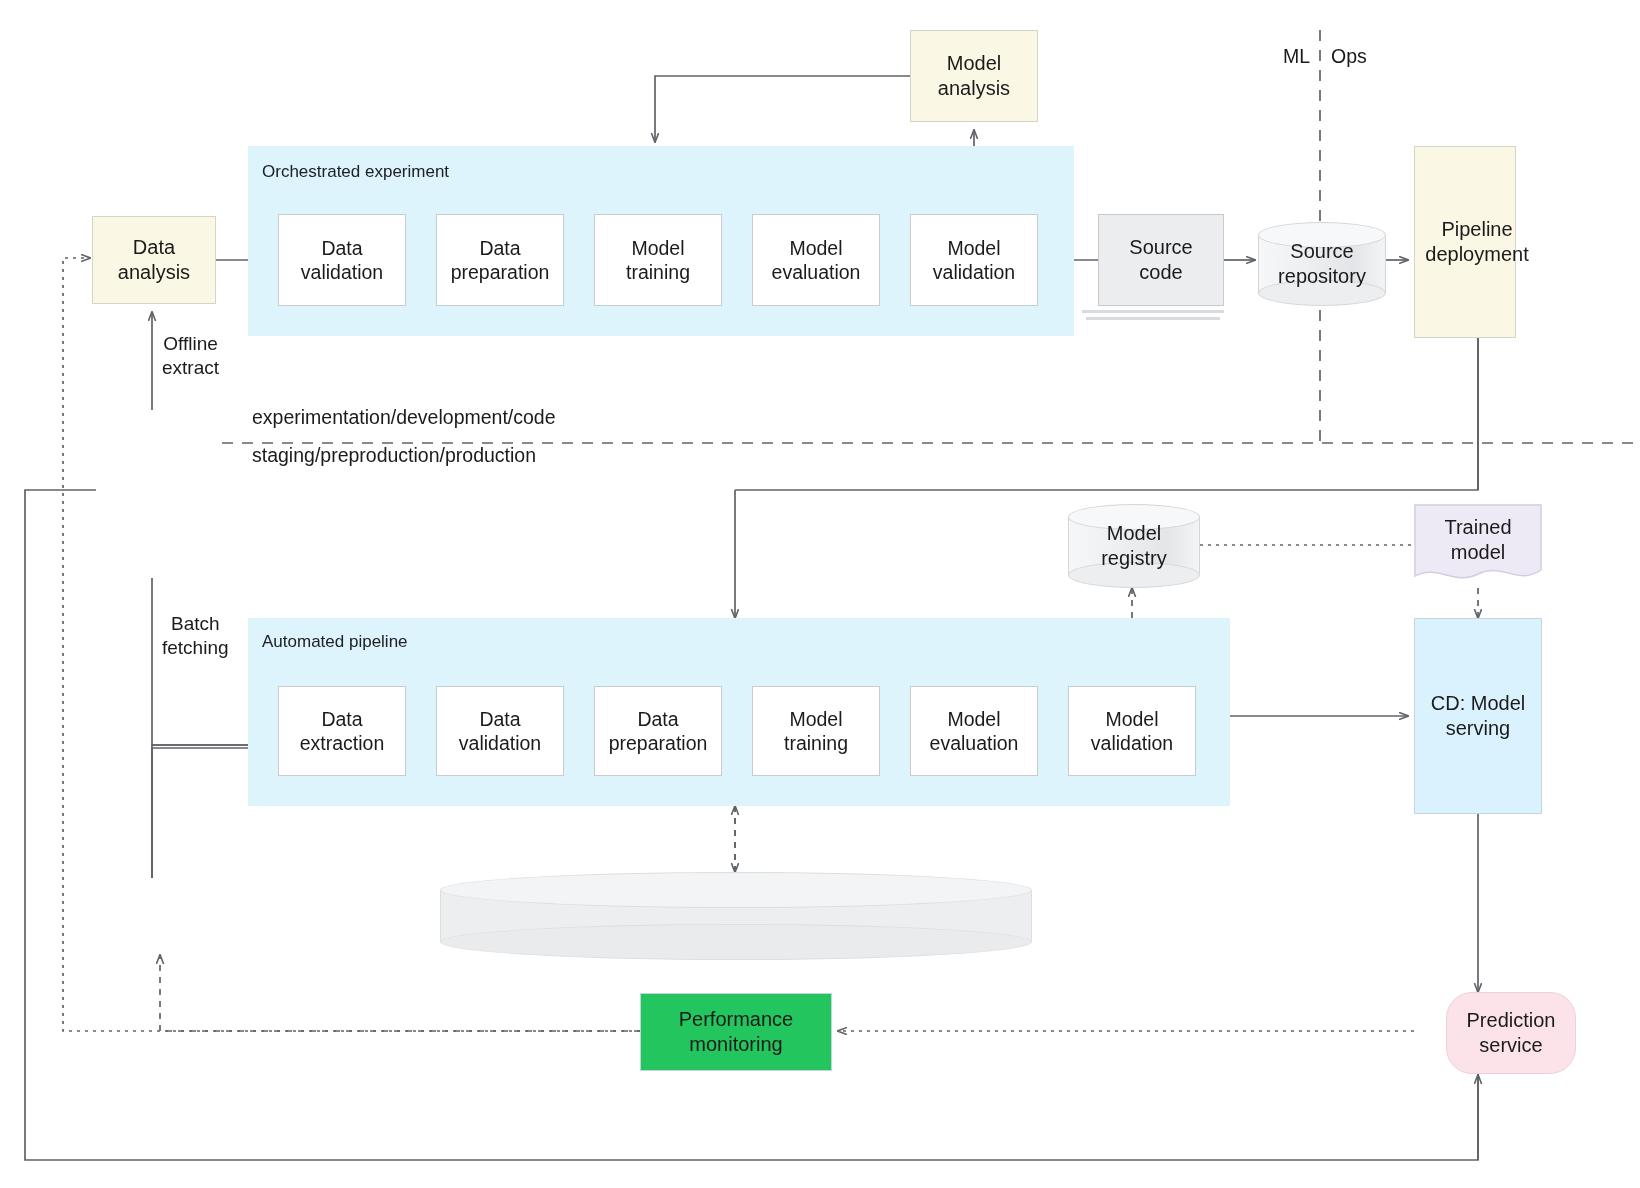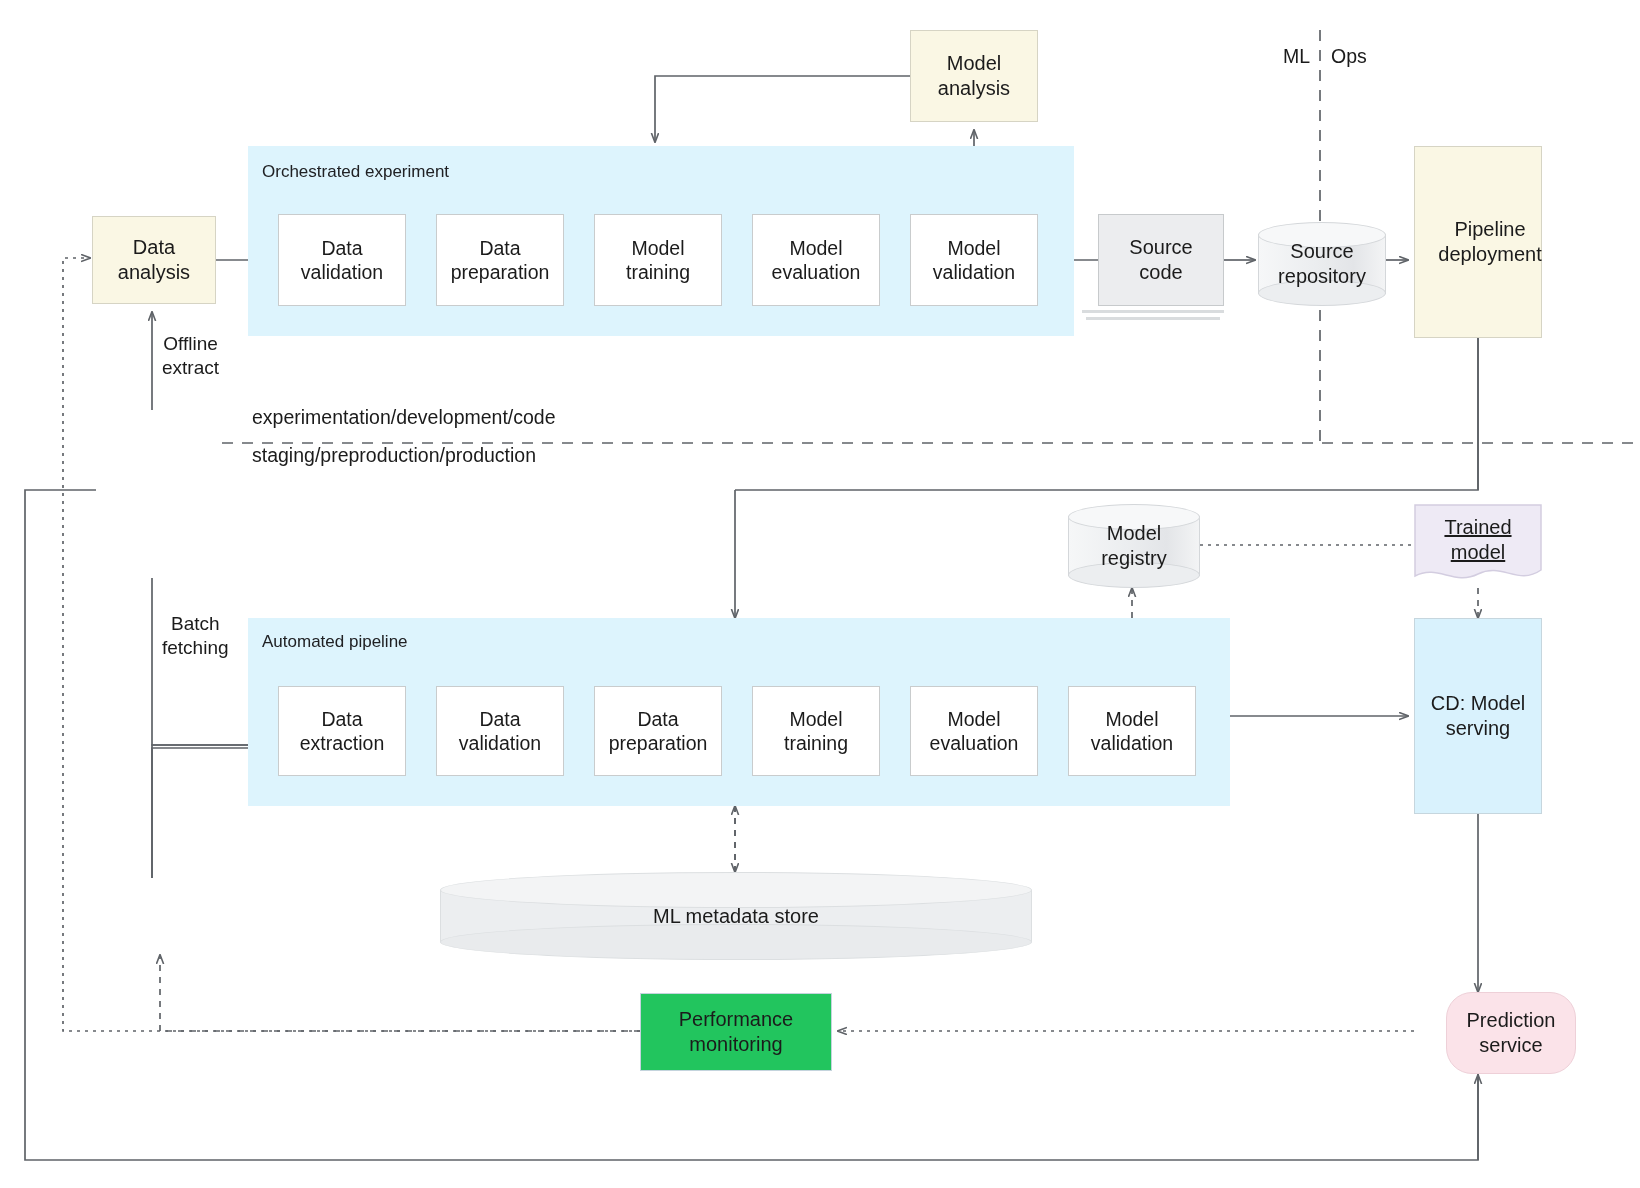--- a/index.html
+++ b/index.html
@@ -189,42 +189,42 @@
   </div>
 
   <div class="cyl" style="left:1258px;top:222px;width:128px;height:84px;">
     <div class="body"></div>
     <div class="bot"></div>
     <div class="top"></div>
     <div class="lbl" style="white-space:pre-line;">Source
 repository</div>
   </div>
 
-  <div class="node rect cream" style="left:1414px;top:146px;width:128px;height:192px;white-space:pre-line;padding-left:24px;">Pipeline
+  <div class="node rect cream" style="left:1414px;top:146px;width:102px;height:192px;white-space:pre-line;padding-left:24px;">Pipeline
 deployment</div>
 
 
   <div class="edge-label" style="left:162px;top:332px;text-align:center;">Offline
 extract</div>
   <div class="edge-label" style="left:162px;top:612px;text-align:center;">Batch
 fetching</div>
 
   <div class="cyl" style="left:1068px;top:504px;width:132px;height:84px;">
     <div class="body"></div>
     <div class="bot"></div>
     <div class="top"></div>
     <div class="lbl" style="white-space:pre-line;">Model
 registry</div>
   </div>
 
   <div class="doc" style="left:1414px;top:504px;width:128px;height:86px;">
     <svg width="128" height="86" viewBox="0 0 128 86">
       <path d="M1,1 H127 V66 C104,82 88,58 64,70 C40,82 24,60 1,72 Z" fill="#eeeaf5" stroke="#d3cde0" stroke-width="1.5"></path>
     </svg>
-    <div class="lbl" style="white-space:pre-line;text-decoration:underline;">Trained
+    <div class="lbl" style="white-space:pre-line;">Trained
 model</div>
   </div>
 
   <div class="node rect cyanbox" style="left:1414px;top:618px;width:128px;height:196px;white-space:pre-line;">CD: Model
 serving</div>
 
   <div class="node rect small" style="left:278px;top:686px;width:128px;height:90px;white-space:pre-line;">Data
 extraction</div>
   <div class="node rect small" style="left:436px;top:686px;width:128px;height:90px;white-space:pre-line;">Data
 validation</div>
@@ -234,21 +234,20 @@
 training</div>
   <div class="node rect small" style="left:910px;top:686px;width:128px;height:90px;white-space:pre-line;">Model
 evaluation</div>
   <div class="node rect small" style="left:1068px;top:686px;width:128px;height:90px;white-space:pre-line;">Model
 validation</div>
 
   <div class="flatcyl" style="left:440px;top:872px;width:592px;height:88px;">
     <div class="body"></div>
     <div class="bot"></div>
     <div class="top"></div>
-    <div class="lbl">ML metadata store</div>
   </div>
 
 
   <div class="node rect pale-blue" style="left:640px;top:993px;width:192px;height:78px;white-space:pre-line;">Performance
 monitoring</div>
 
   <div class="pill" style="left:1414px;top:992px;width:128px;height:80px;white-space:pre-line;margin-left:32px;">Prediction
 service</div>
 
 </div>

